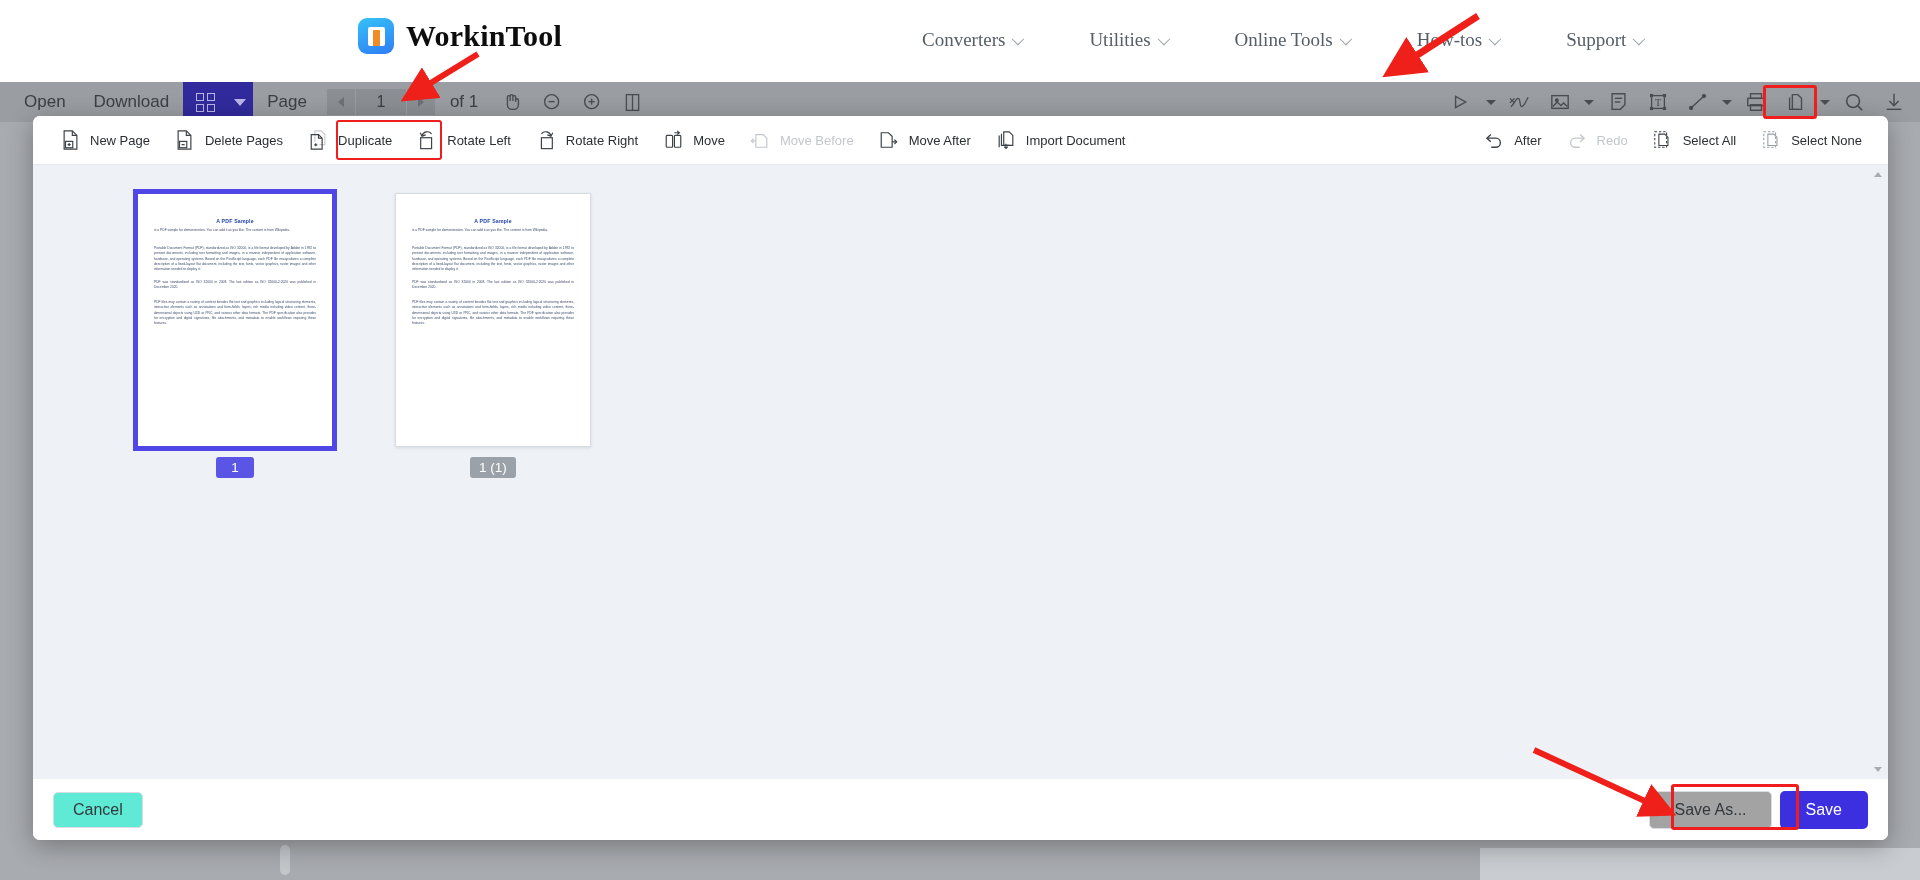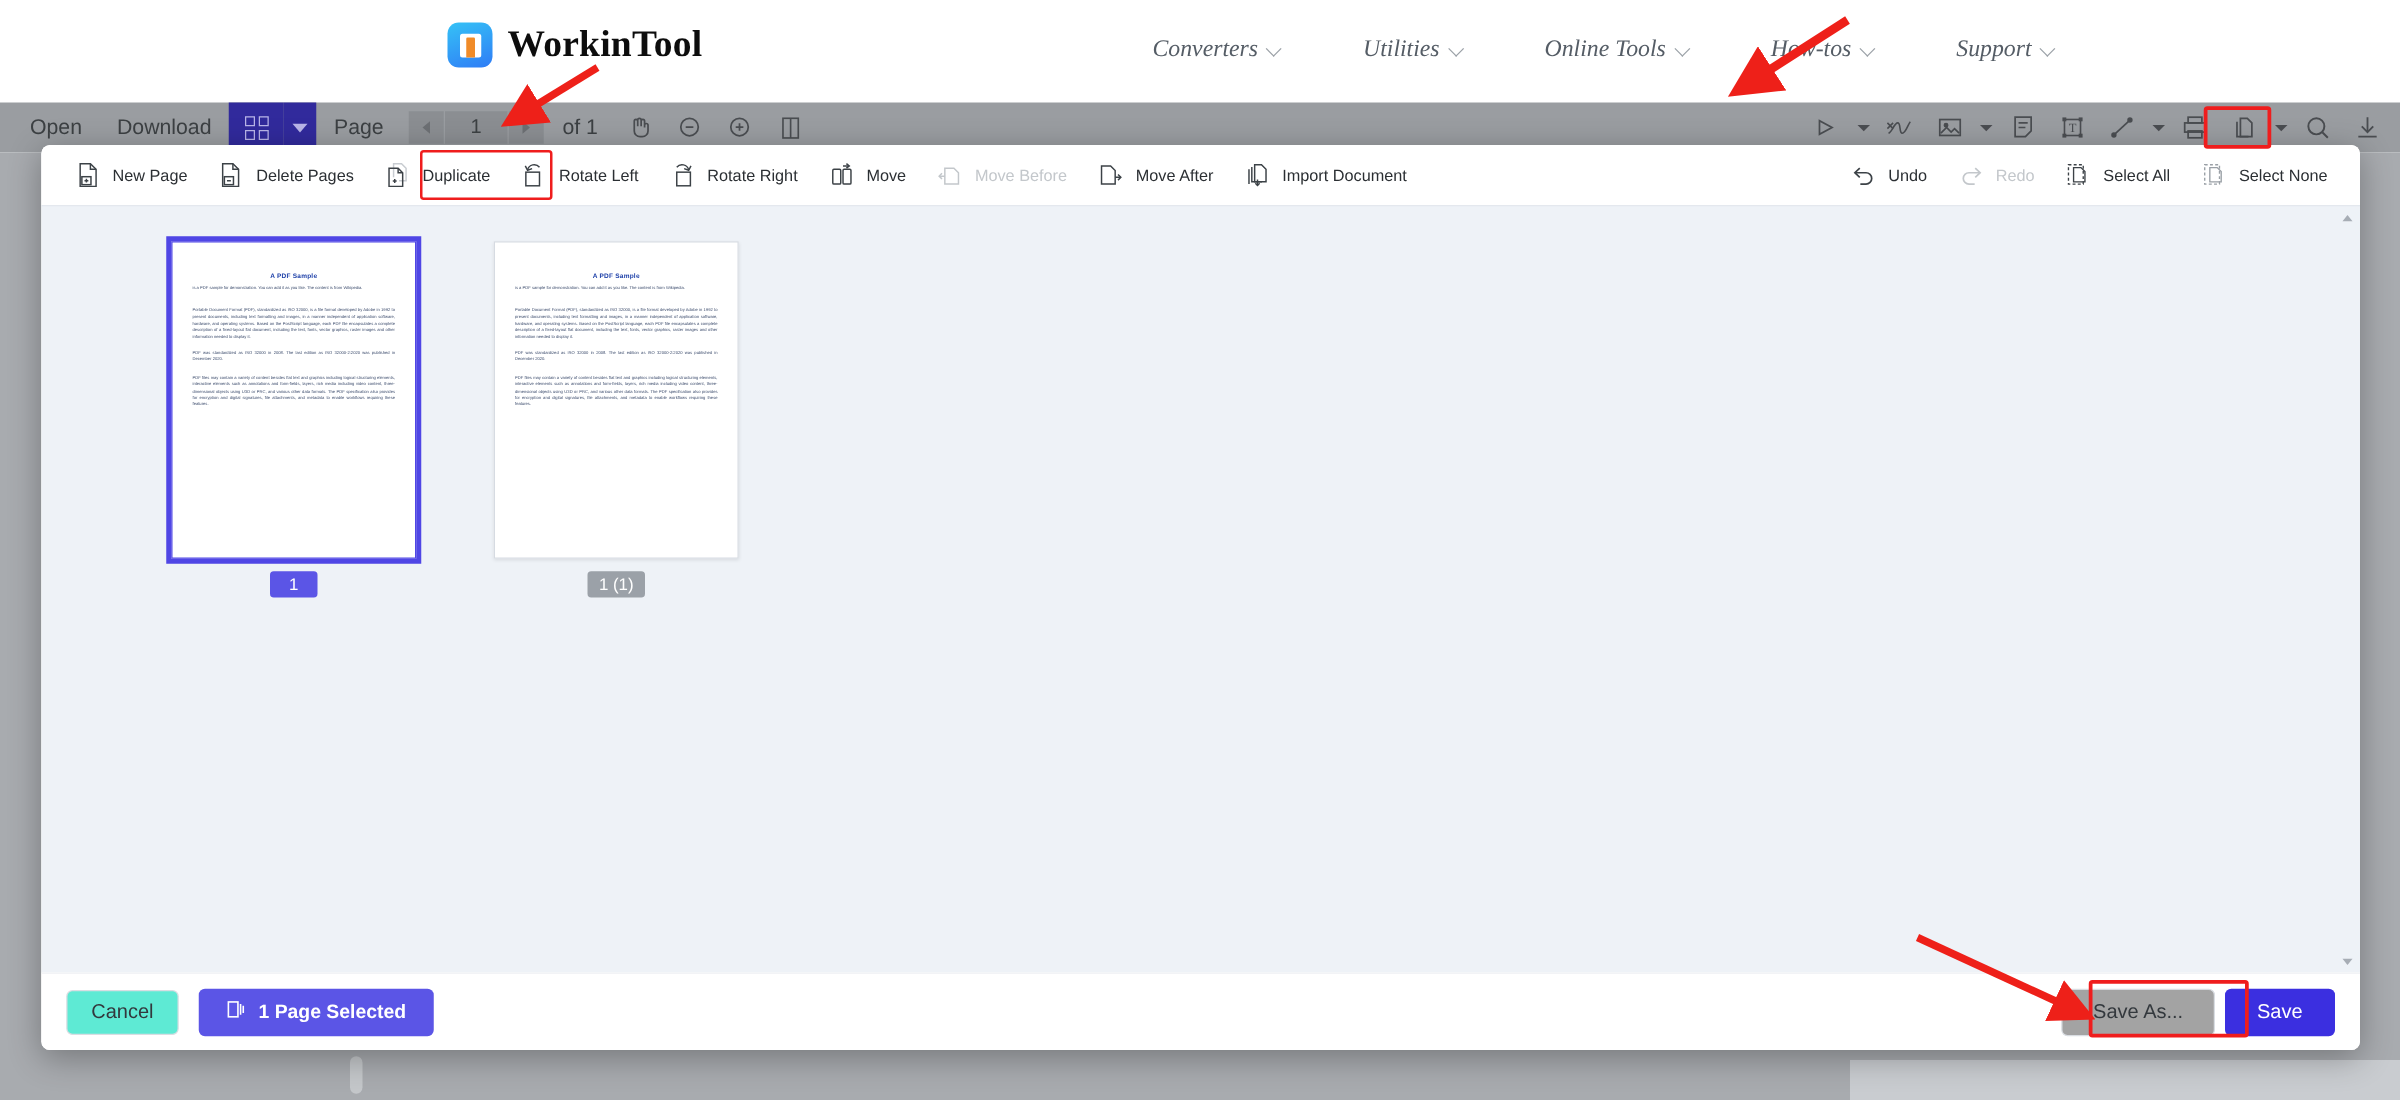--- a/index.html
+++ b/index.html
@@ -40,21 +40,21 @@
     font-size: 30px; font-weight: 700; color: #0d0d0d; letter-spacing: .2px;
   }
   .main-nav {
     position: absolute; left: 888px; top: 0; height: 80px;
     display: flex; align-items: center; gap: 0;
   }
   .nav-item {
     font-family: "Liberation Serif", serif;
     font-size: 19px; color: #555d66;
     padding: 0 34px; display: flex; align-items: center; gap: 7px;
-    cursor: pointer; white-space: nowrap; font-style: italic;
+    cursor: pointer; white-space: nowrap;
   }
   .caret {
     width: 9px; height: 9px; border-right: 1.4px solid #9aa0a6;
     border-bottom: 1.4px solid #9aa0a6; transform: rotate(45deg) translateY(-2px);
   }
 
   
   .app-toolbar {
     position: absolute; top: 82px; left: 0; width: 1920px; height: 40px;
     background: #9a9da1;
@@ -511,21 +511,21 @@
 
     <div class="act-sep"></div>
 
     <div class="act">
       <span class="ico">
         <svg width="20" height="20" viewBox="0 0 22 22" fill="none" stroke="#3c4247" stroke-width="1.5">
           <path d="M4 9h9a5 5 0 0 1 0 10H8"></path>
             <polyline points="7.5,5 3.2,9 7.5,13"></polyline>
         </svg>
       </span>
-      <span>Undo</span>
+      <span>After</span>
     </div>
 
     <div class="act disabled">
       <span class="ico">
         <svg width="20" height="20" viewBox="0 0 22 22" fill="none" stroke="#c3c7cb" stroke-width="1.5">
           <path d="M18 9H9a5 5 0 0 0 0 10h5"></path>
             <polyline points="14.5,5 18.8,9 14.5,13"></polyline>
         </svg>
       </span>
       <span>Redo</span>
@@ -586,30 +586,20 @@
           <span></span>
         </div>
       <div class="down">
           <span></span>
         </div>
     </div>
   </div>
 
   <div class="modal-footer">
     <div class="btn btn-cancel">Cancel</div>
-    <div class="btn btn-selected">
-      <span class="ico">
-        <svg width="17" height="17" viewBox="0 0 20 20" fill="none" stroke="#ffffff" stroke-width="1.5">
-          <rect x="2" y="3" width="9" height="14"></rect>
-            <path d="M13.5 5v10"></path>
-            <path d="M16 6.5v7"></path>
-        </svg>
-      </span>
-      <span>1 Page Selected</span>
-    </div>
     <div class="footer-spacer"></div>
     <div class="btn btn-saveas">Save As...</div>
     <div class="btn btn-save">Save</div>
     <div class="hl-box-saveas"></div>
   </div>
 </div>
 
 <svg class="arrow-svg" style="left:1380px; top:8px;" width="110" height="70">
   <defs>
     <marker id="ah1" markerWidth="6" markerHeight="6" refX="3" refY="3" orient="auto">

